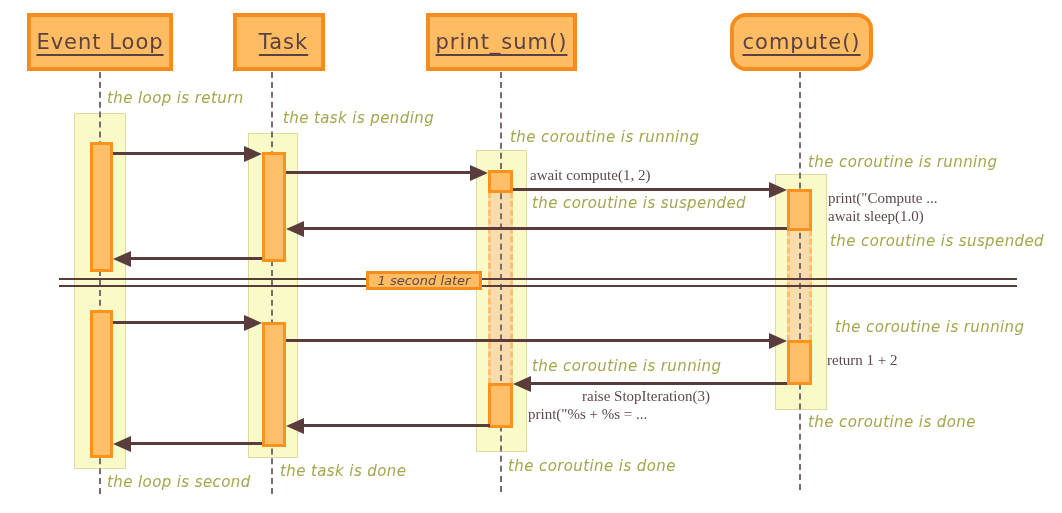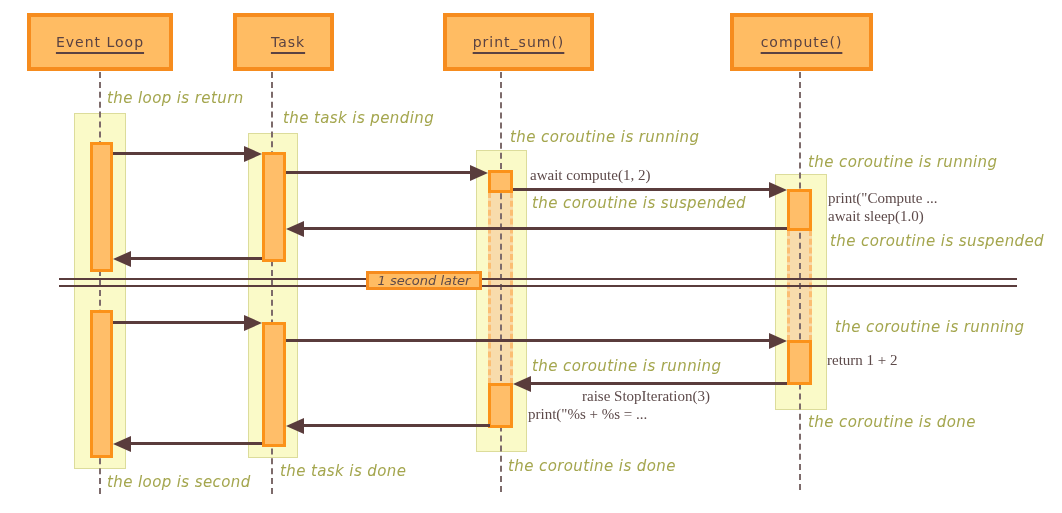--- a/index.html
+++ b/index.html
@@ -5,21 +5,21 @@
   html,body { margin:0; padding:0; background:#ffffff; }
   .diagram {
     position:relative; width:1062px; height:513px; background:#ffffff;
     font-family:"DejaVu Sans","Liberation Sans",sans-serif; overflow:hidden;
   }
   
   .participant {
     position:absolute; top:13px; height:58px; box-sizing:border-box;
     background:var(--header-fill); border:4px solid var(--header-border);
     display:flex; align-items:center; justify-content:center;
-    font-size:14px; letter-spacing:1px; color:var(--header-text); z-index:6;
+    font-size:21px; letter-spacing:1px; color:var(--header-text); z-index:6;
   }
   .participant span { text-decoration:underline; text-underline-offset:5px; text-decoration-thickness:2px; }
   
   .lifeline { position:absolute; width:0; border-left:2px dashed var(--lifeline); z-index:3; }
   
   .band { position:absolute; box-sizing:border-box; background:var(--band-fill); border:1px solid var(--band-border); z-index:1; }
   
   .suspended {
     position:absolute; box-sizing:border-box; background:var(--suspended-fill);
     border-left:3px dashed var(--suspended-border); border-right:3px dashed var(--suspended-border); z-index:2;
@@ -97,27 +97,27 @@
 
   <div class="arrow right" style="left:113px; top:321px; width:132px;"></div>
   <div class="arrow right" style="left:286px; top:339px; width:484px;"></div>
   <div class="arrow left" style="left:530px; top:382px; width:257px;"></div>
   <div class="arrow left" style="left:303px; top:424px; width:187px;"></div>
   <div class="arrow left" style="left:130px; top:442px; width:132px;"></div>
 
   <div class="participant" style="left:27px;  width:146px;">
       <span>Event Loop</span>
     </div>
-  <div class="participant" style="left:233px; width:101px;padding-left:9px;">
+  <div class="participant" style="left:233px; width:92px;padding-left:9px;">
       <span>Task</span>
     </div>
-  <div class="participant" style="left:443px; width:151px;text-align:right;">
+  <div class="participant" style="left:426px; width:151px;text-align:right;">
       <span>print_sum()</span>
     </div>
-  <div class="participant" style="left:730px; width:143px;">
+  <div class="participant" style="left:730px; width:143px;border-radius:16px;">
       <span>compute()</span>
     </div>
 
   <div class="divider-label">1 second later</div>
 
   <div class="note" style="left:107px; top:89px;">the loop is return</div>
   <div class="note" style="left:283px; top:109px;">the task is pending</div>
   <div class="note" style="left:510px; top:128px;">the coroutine is running</div>
   <div class="note" style="left:808px; top:153px;">the coroutine is running</div>
   <div class="note" style="left:532px; top:194px;">the coroutine is suspended</div>

